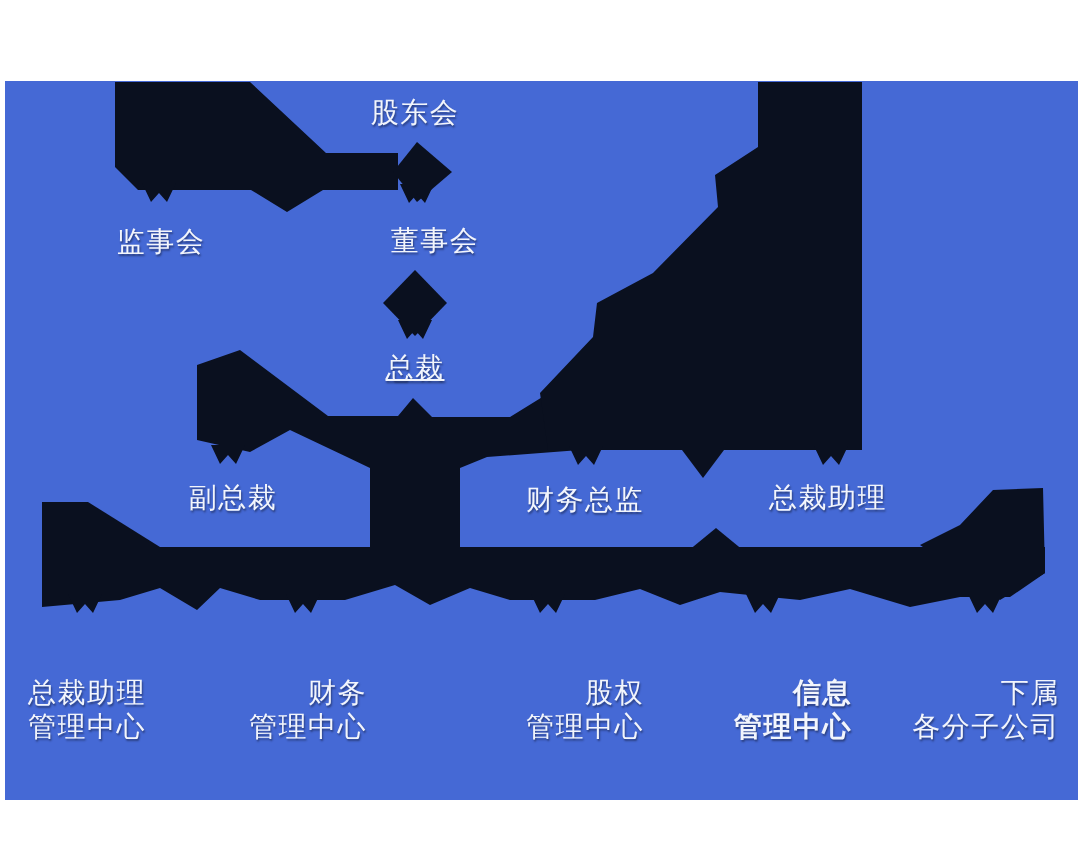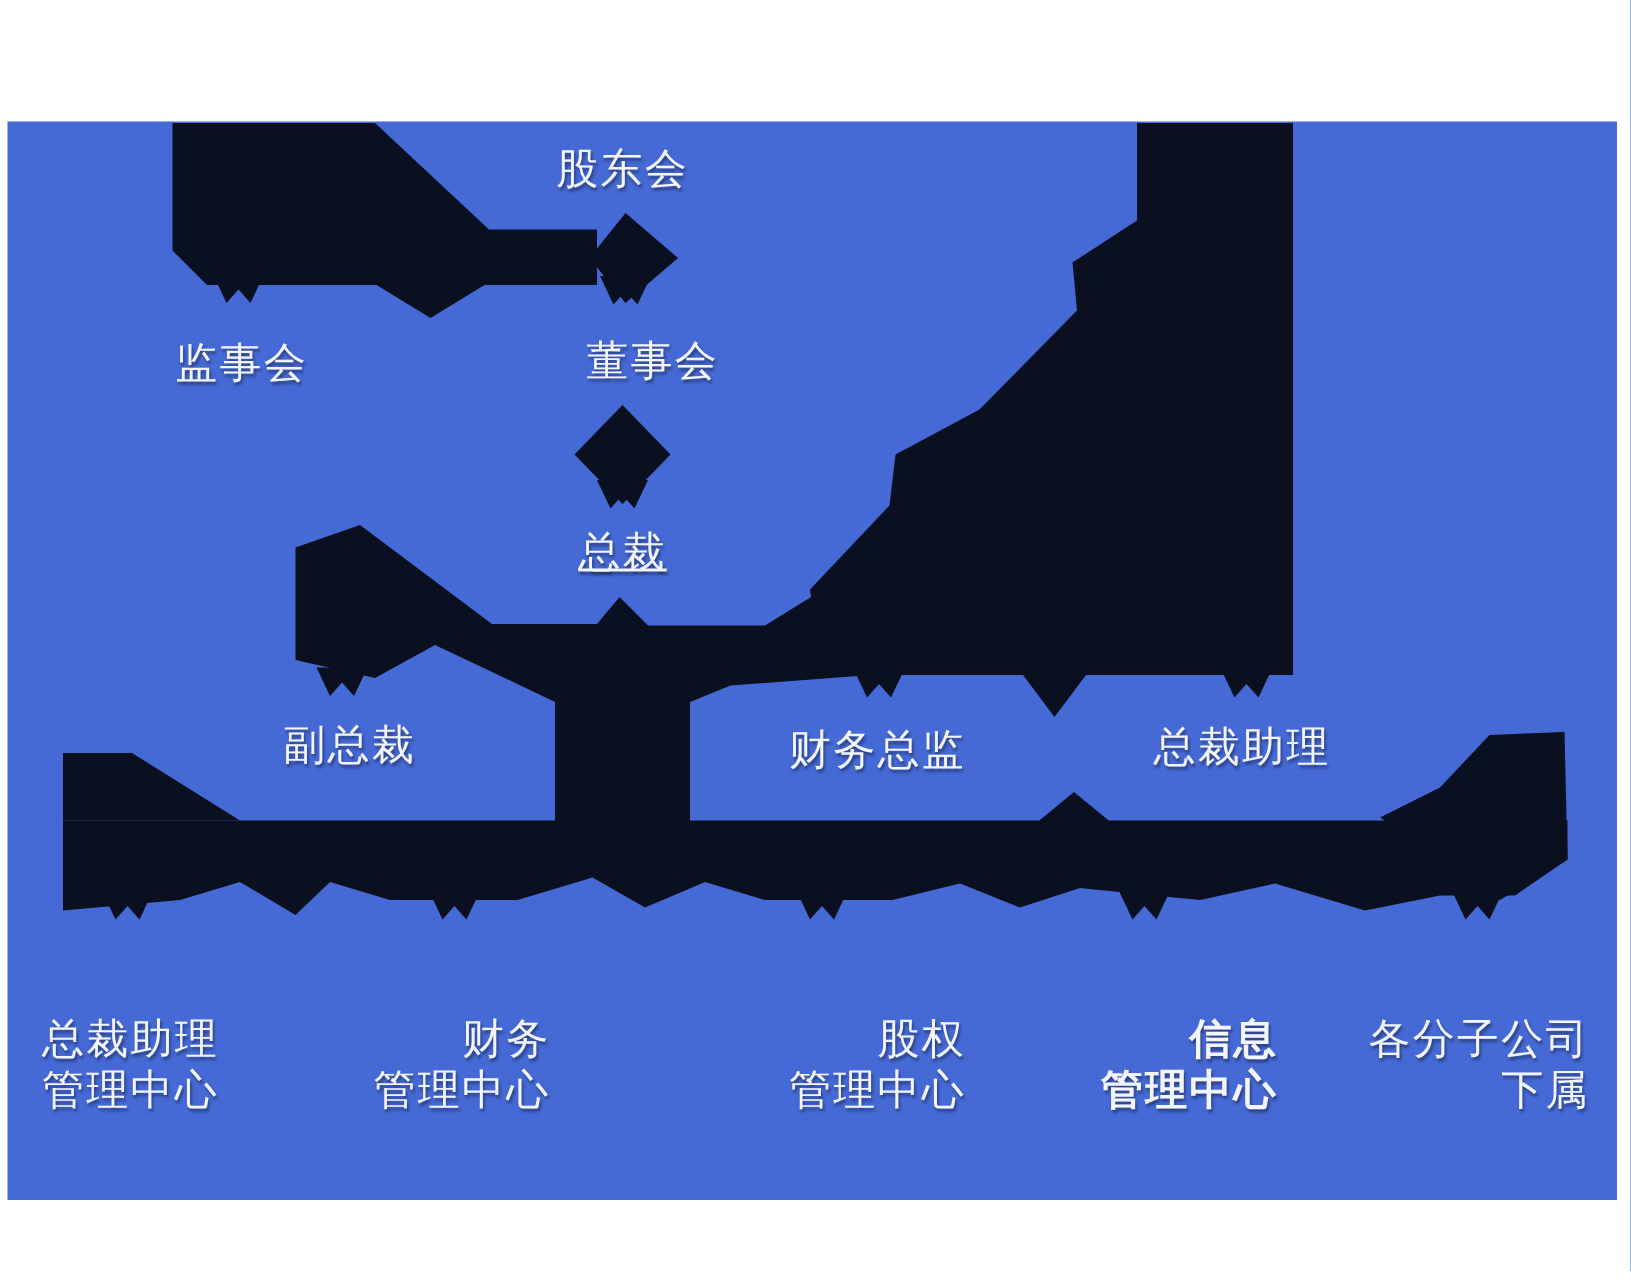--- a/index.html
+++ b/index.html
@@ -102,17 +102,17 @@
   </div>
   <div class="lbl" style="left:532px;top:629px;margin-left:48px;">
     <span class="line">股权</span>
     <span class="line">管理中心</span>
   </div>
   <div class="lbl" style="left:788px;top:629px;font-weight:bold;">
     <span class="line">信息</span>
     <span class="line">管理中心</span>
   </div>
   <div class="lbl" style="left:981px;top:629px;">
+    <span class="line">下属</span>
     <span class="line">各分子公司</span>
-    <span class="line">下属</span>
   </div>
 
 </div>
 
 </body></html>

